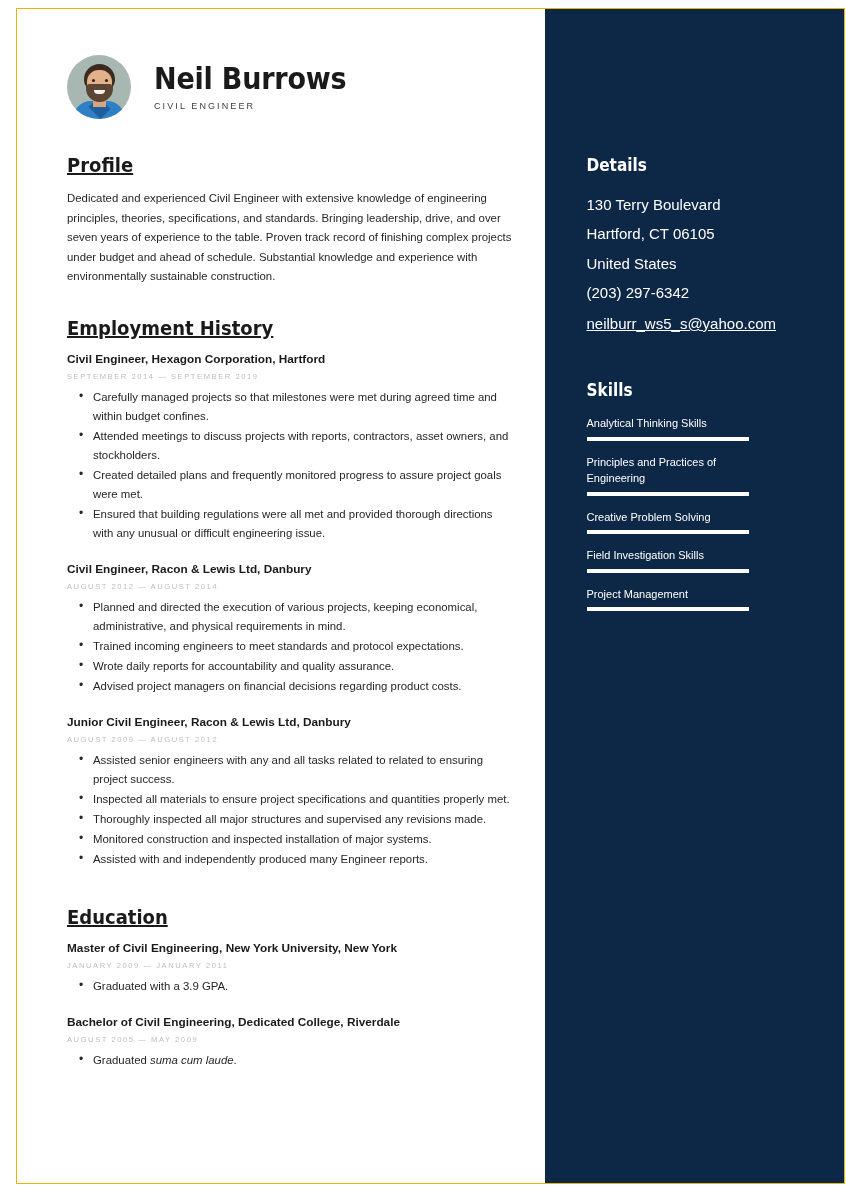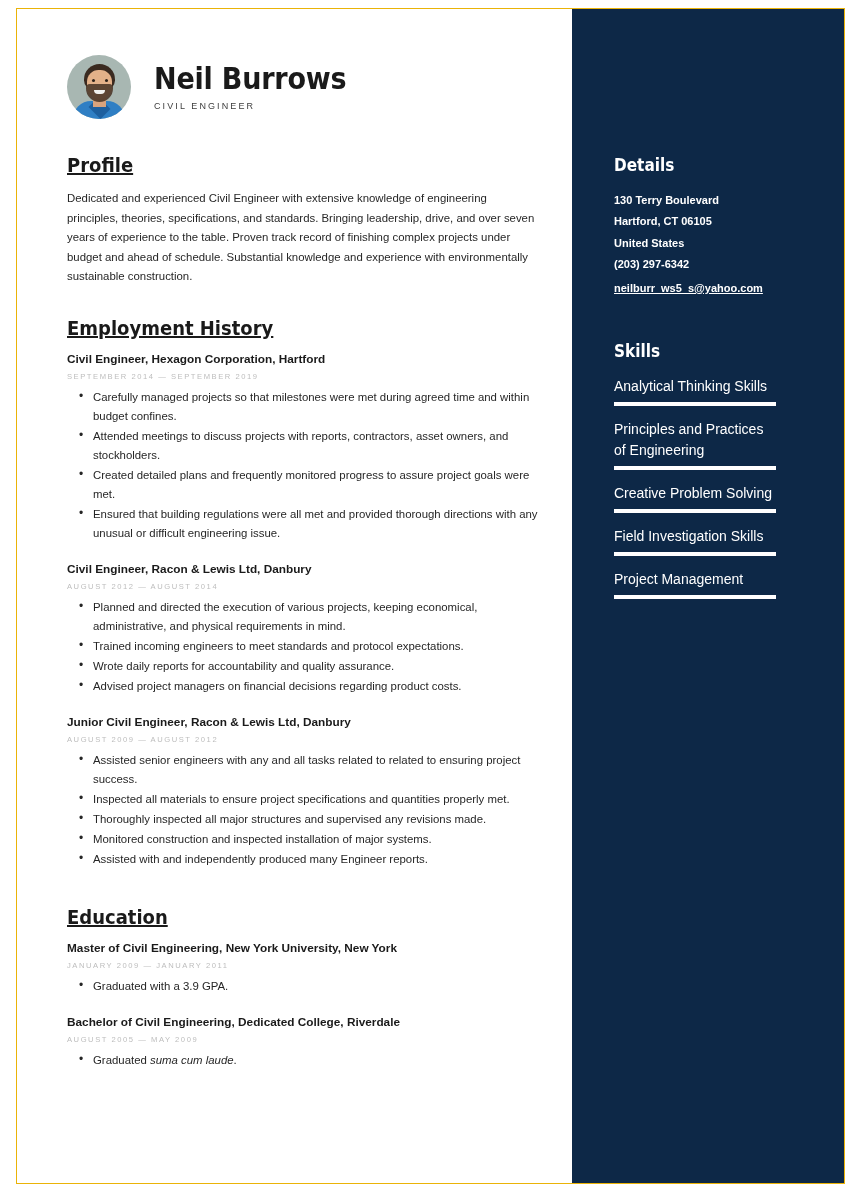--- a/index.html
+++ b/index.html
@@ -197,34 +197,33 @@
   .side-heading {
     font-family: "DejaVu Sans Condensed", "Liberation Sans Narrow", "Liberation Sans", sans-serif;
     font-size: 17px;
     font-weight: bold;
     color: #ffffff;
     margin: 0 0 15px 0;
   }
   .side-heading.skills { margin-top: 42px; }
 
   .detail-line {
-    font-size: 11px;
+    font-size: 15px;
     line-height: 1.95;
     color: #ffffff;
-    font-weight: bold;
   }
   .detail-line.email {
     text-decoration: underline;
     margin-top: 2px;
     display: inline-block;
   }
 
   .skill { margin-bottom: 13px; }
   .skill-name {
-    font-size: 14px;
+    font-size: 11px;
     line-height: 1.5;
     color: #ffffff;
     margin-bottom: 5px;
   }
   .skill-bar {
     height: 4px;
     width: 162px;
     background: #ffffff;
   }
 </style>

